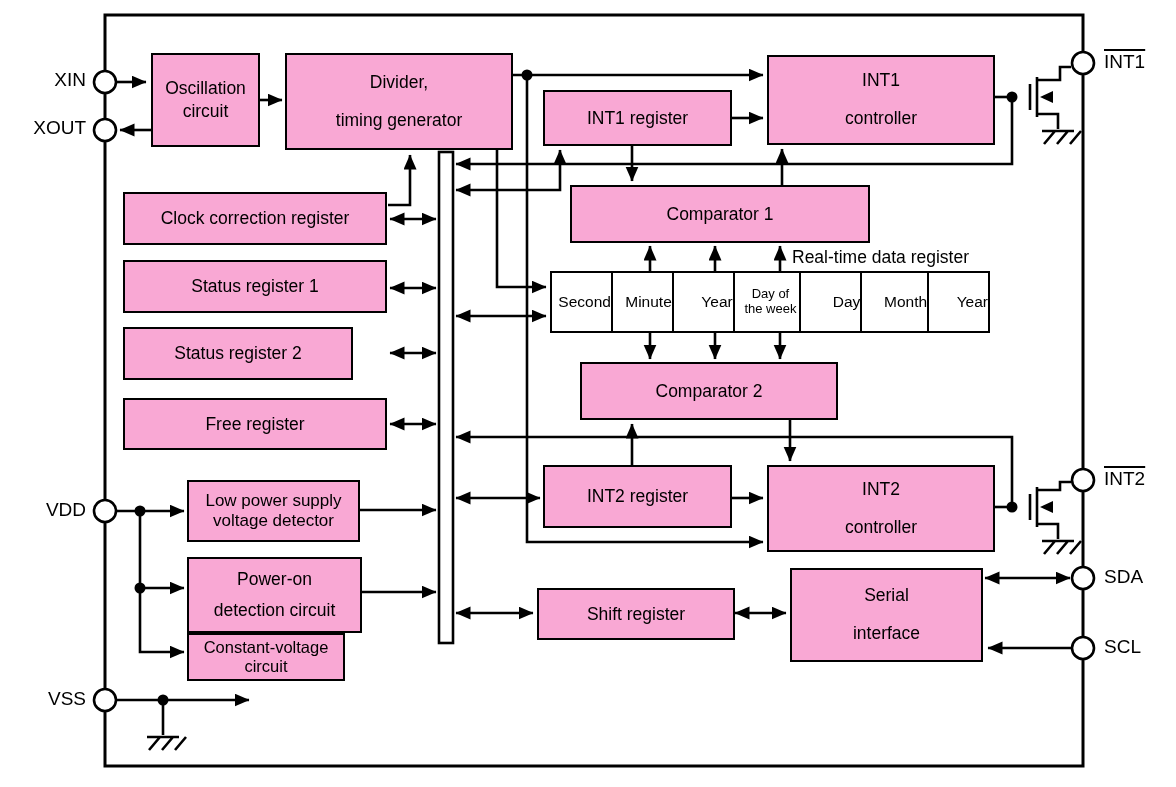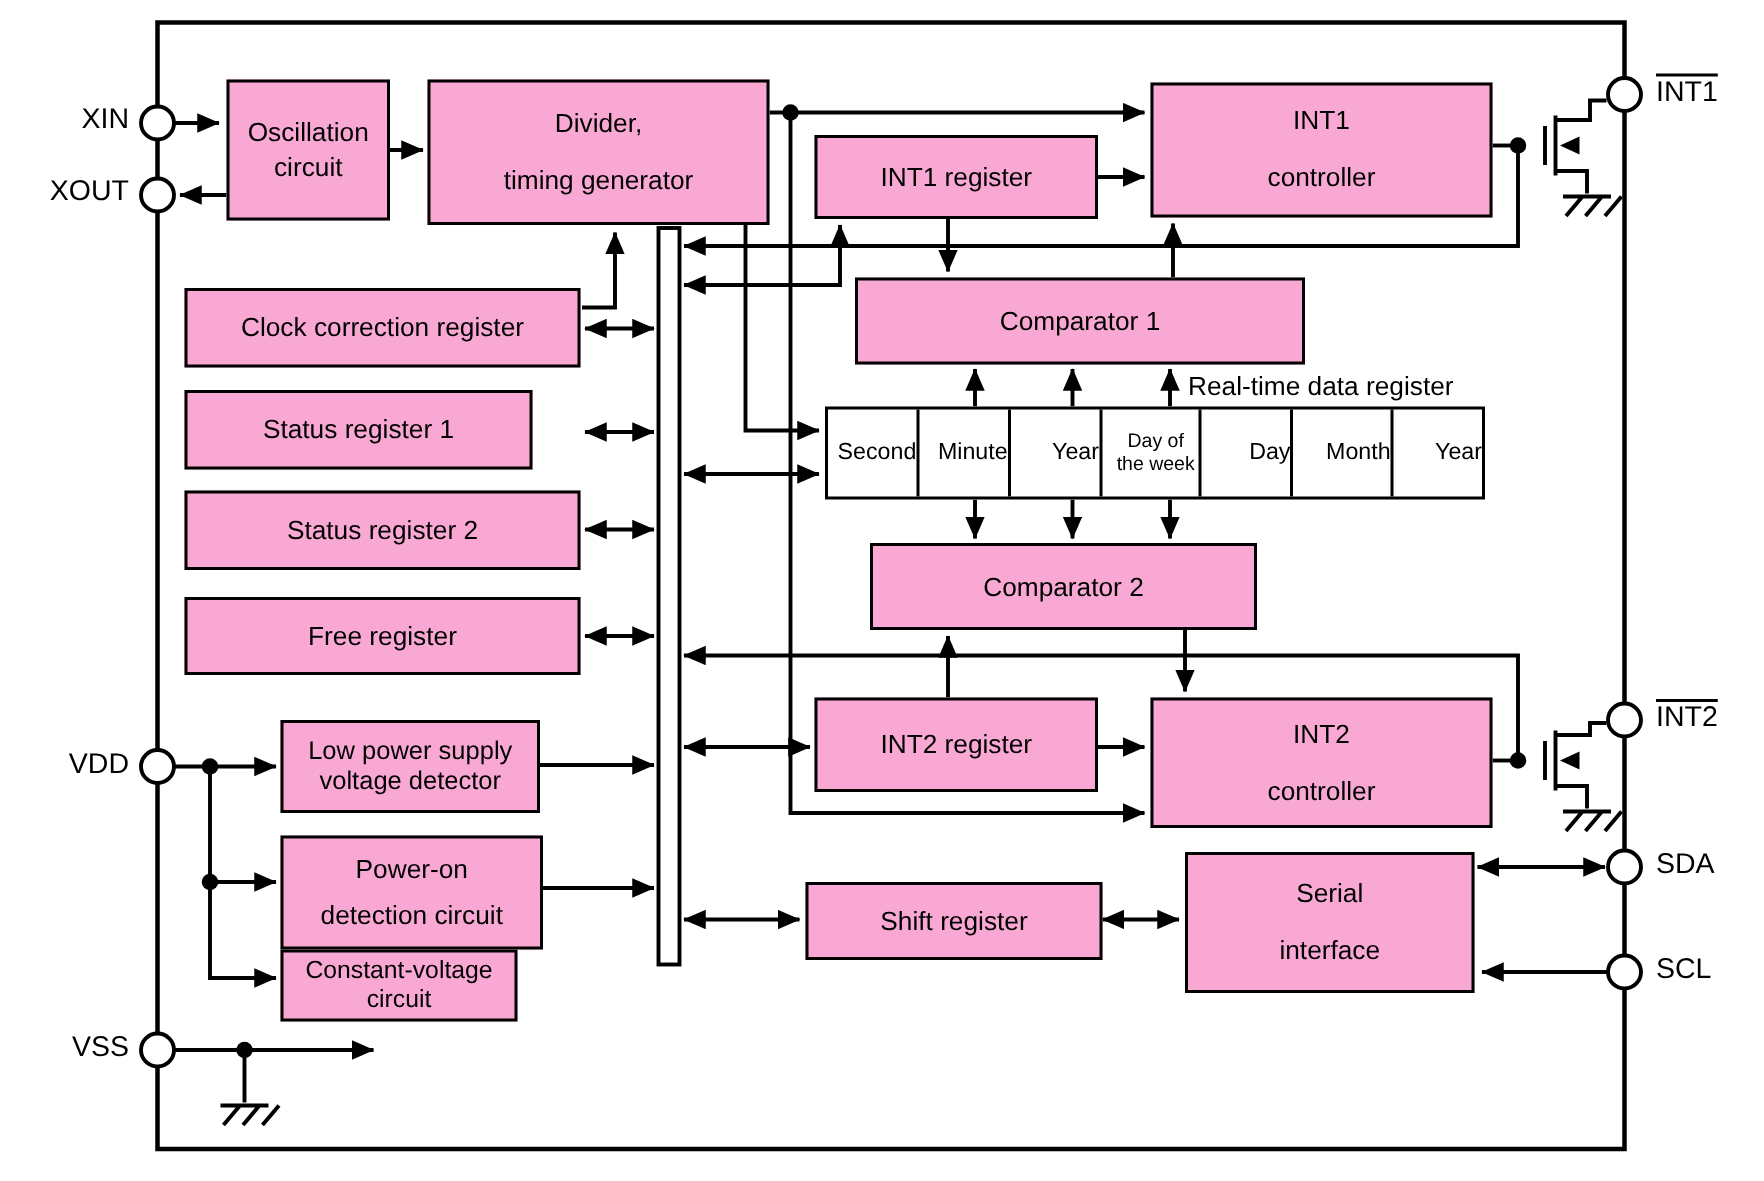--- a/index.html
+++ b/index.html
@@ -141,24 +141,24 @@
     <span>Oscillation</span>
     <span>circuit</span>
   </div>
   <div class="box lh-wide" style="left:285px;top:53px;width:228px;height:97px;">
     <span>Divider,</span>
     <span>timing generator</span>
   </div>
   <div class="box" style="left:123px;top:192px;width:264px;height:53px;">
     <span>Clock correction register</span>
   </div>
-  <div class="box" style="left:123px;top:260px;width:232px;height:53px;">
+  <div class="box" style="left:123px;top:260px;width:264px;height:53px;">
     <span>Status register 1</span>
   </div>
-  <div class="box" style="left:123px;top:327px;width:264px;height:53px;">
+  <div class="box" style="left:123px;top:327px;width:230px;height:53px;">
     <span>Status register 2</span>
   </div>
   <div class="box" style="left:123px;top:398px;width:264px;height:52px;">
     <span>Free register</span>
   </div>
   <div class="box lh-tight" style="left:187px;top:480px;width:173px;height:62px;">
     <span>Low power supply</span>
     <span>voltage detector</span>
   </div>
   <div class="box" style="left:187px;top:557px;width:175px;height:76px;line-height:1.75;">

